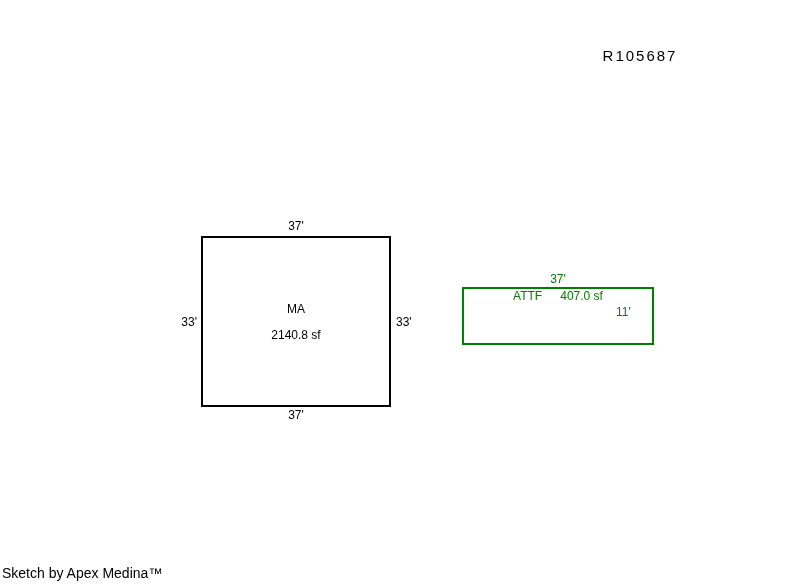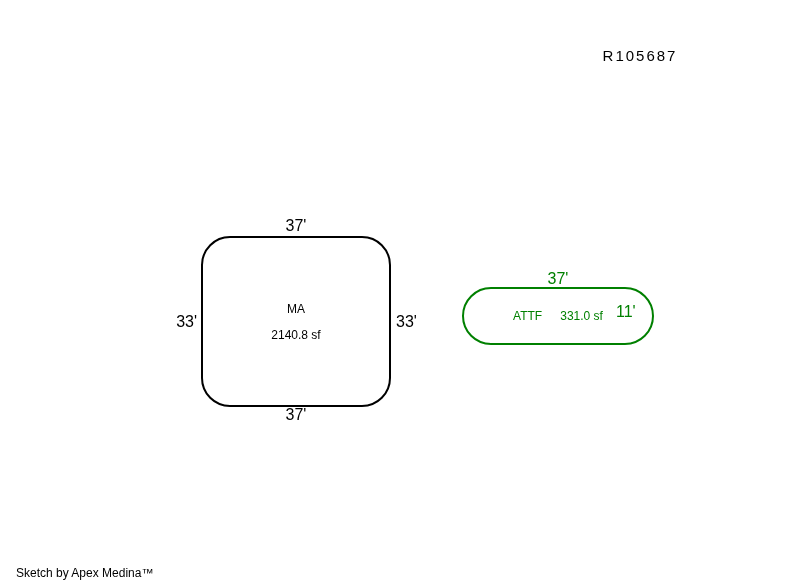--- a/index.html
+++ b/index.html
@@ -1,15 +1,15 @@
 <!DOCTYPE html>
 <html style="--background: #ffffff; --ink: #000000; --sketch_green: #008000;"><head>
 <meta charset="utf-8">
 <style>
-  * { margin: 0; padding: 0; box-sizing: border-box; border-radius: 29px; }
+  * { margin: 0; padding: 0; box-sizing: border-box; }
   html, body { background: #fff; }
   body { font-family: "Liberation Sans", "DejaVu Sans", sans-serif; color: var(--ink, #000); }
   .canvas {
     position: relative;
     width: 800px;
     height: 587px;
     background: var(--background, #ffffff);
     overflow: hidden;
   }
   .abs { position: absolute; }
@@ -19,21 +19,21 @@
     left: 540px; top: 45px; width: 200px;
     text-align: center;
     font-size: 15px;
     line-height: 22px;
     letter-spacing: 2px;
     white-space: nowrap;
   }
 
   
   .dim {
-    font-size: 16px;
+    font-size: 12px;
     line-height: 14px;
     white-space: nowrap;
   }
   .center-190 { width: 190px; text-align: center; }
   .center-192 { width: 192px; text-align: center; }
 
   
   .ma-rect {
     left: 201px; top: 236px;
     width: 190px; height: 171px;
@@ -48,33 +48,33 @@
   .dim-ma-left   { left: 151px; top: 315px; width: 46px; text-align: right; }
   .dim-ma-right  { left: 396px; top: 315px; }
 
   
   .attf-rect {
     left: 462px; top: 287px;
     width: 192px; height: 58px;
     border: 2px solid var(--sketch_green, #008000);
     color: var(--sketch_green, #008000);
     display: flex; flex-direction: row;
-    align-items: center; justify-content: center;
+    align-items: flex-start; justify-content: center;
     gap: 18px;
     font-size: 12px; line-height: 14px;
     white-space: nowrap;
   }
   .green-text { color: var(--sketch_green, #008000); }
   .dim-attf-top   { left: 462px; top: 272px; }
   .dim-attf-right { left: 616px; top: 305px; }
 
   
   .footer-credit {
-    left: 16px; top: 567px;
-    font-size: 12px;
+    left: 2px; top: 567px;
+    font-size: 14px;
     line-height: 13px;
     white-space: nowrap;
     text-align: right;
   }
 </style>
 </head>
 <body>
 
 <div class="canvas">
 
@@ -90,18 +90,18 @@
   <div class="abs ma-rect">
     <div>MA</div>
     <div>2140.8 sf</div>
   </div>
 
   <div class="abs dim center-192 green-text dim-attf-top">37'</div>
   <div class="abs dim green-text dim-attf-right">11'</div>
 
   <div class="abs attf-rect">
     <span>ATTF</span>
-    <span>331.0 sf</span>
+    <span>407.0 sf</span>
   </div>
 
   <div class="abs footer-credit">Sketch by Apex Medina™</div>
 
 </div>
 
 </body></html>

